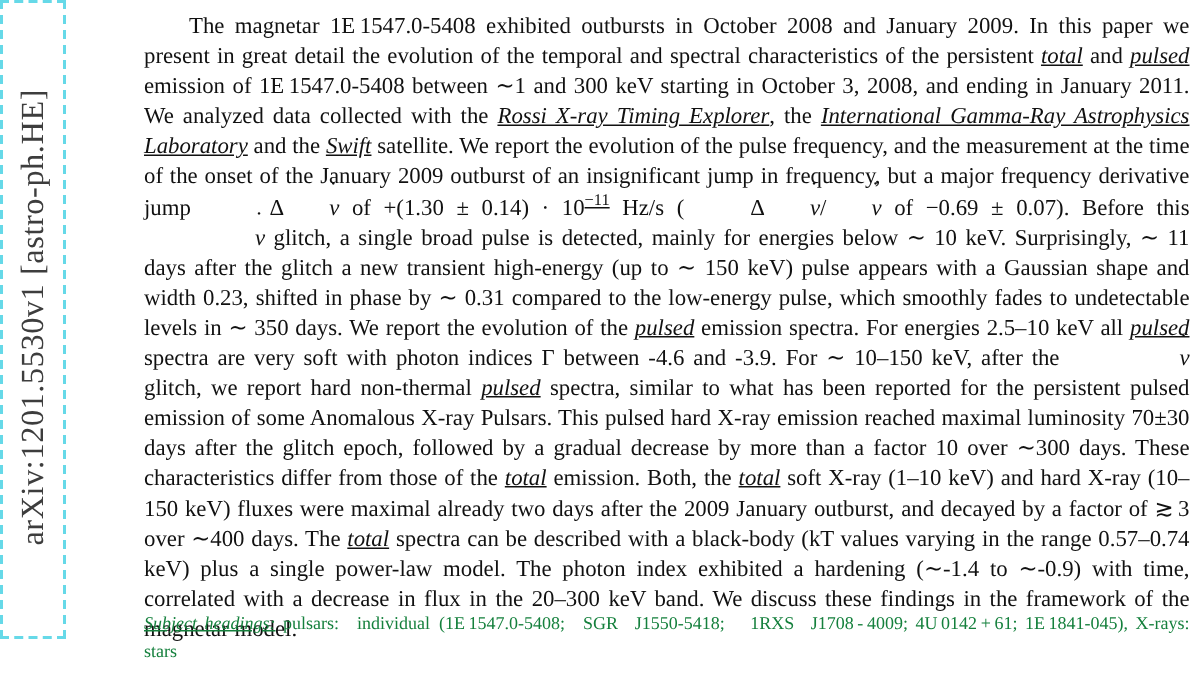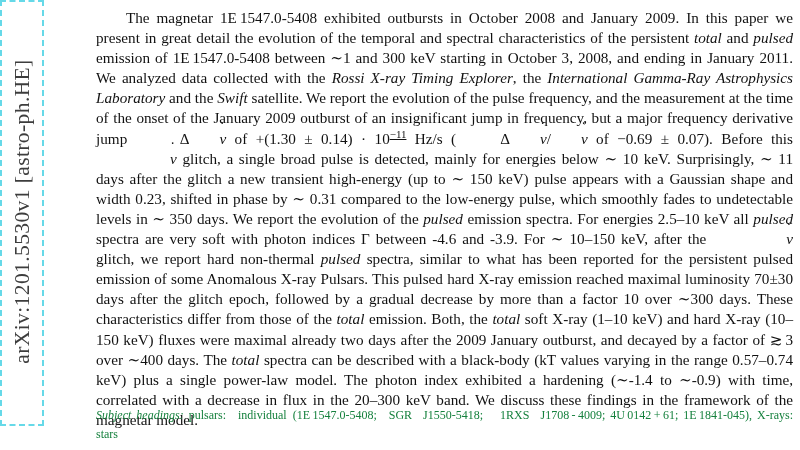--- a/index.html
+++ b/index.html
@@ -73,21 +73,21 @@
     width: 697px;
     font-size: 12px;
     line-height: 19.4px;
     text-align: justify;
     text-justify: inter-word;
     color: #15803d;
   }
   #subject-headings p {
     margin: 0;
   }
-  .it { font-style: italic; }
+  .it { font-style: italic; text-decoration: underline; }
   .nowrap { white-space: nowrap; margin-left: 44px; }
   sup.exp {
     font-size: 0.72em;
     vertical-align: super;
     line-height: 0;
     text-decoration: underline;
   }
   .dotted-nu {
     position: relative;
     display: inline-block;

